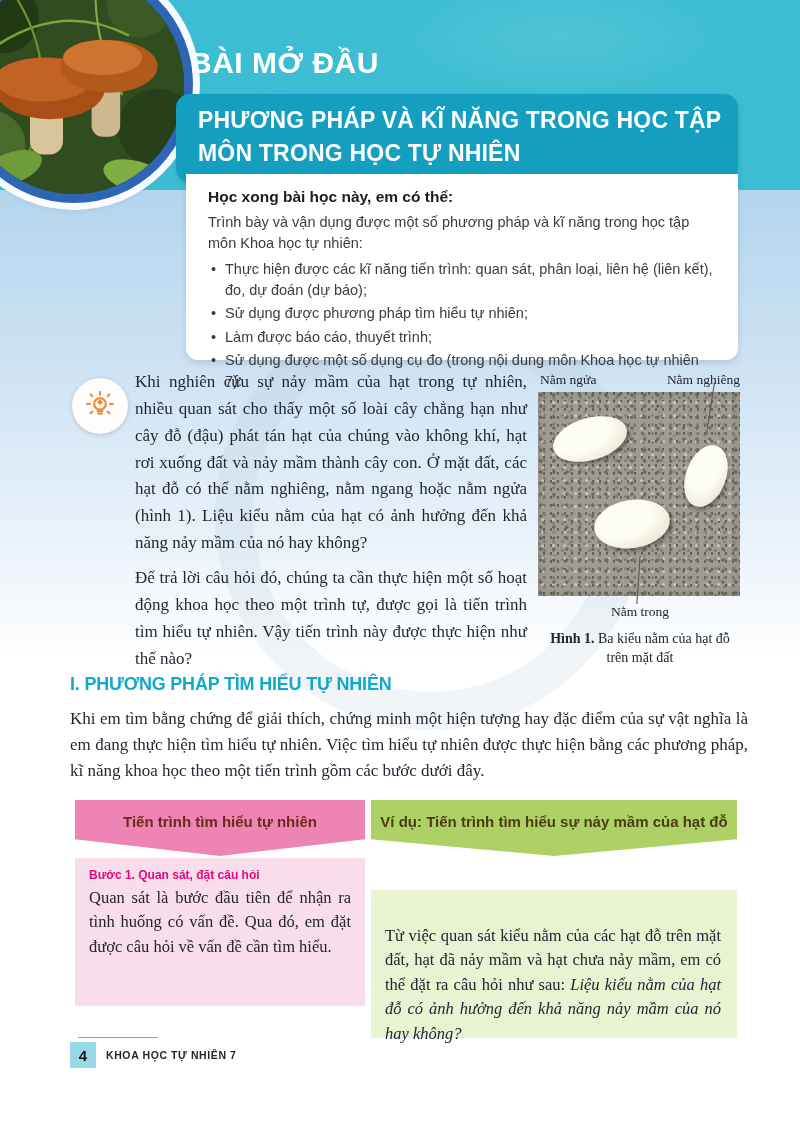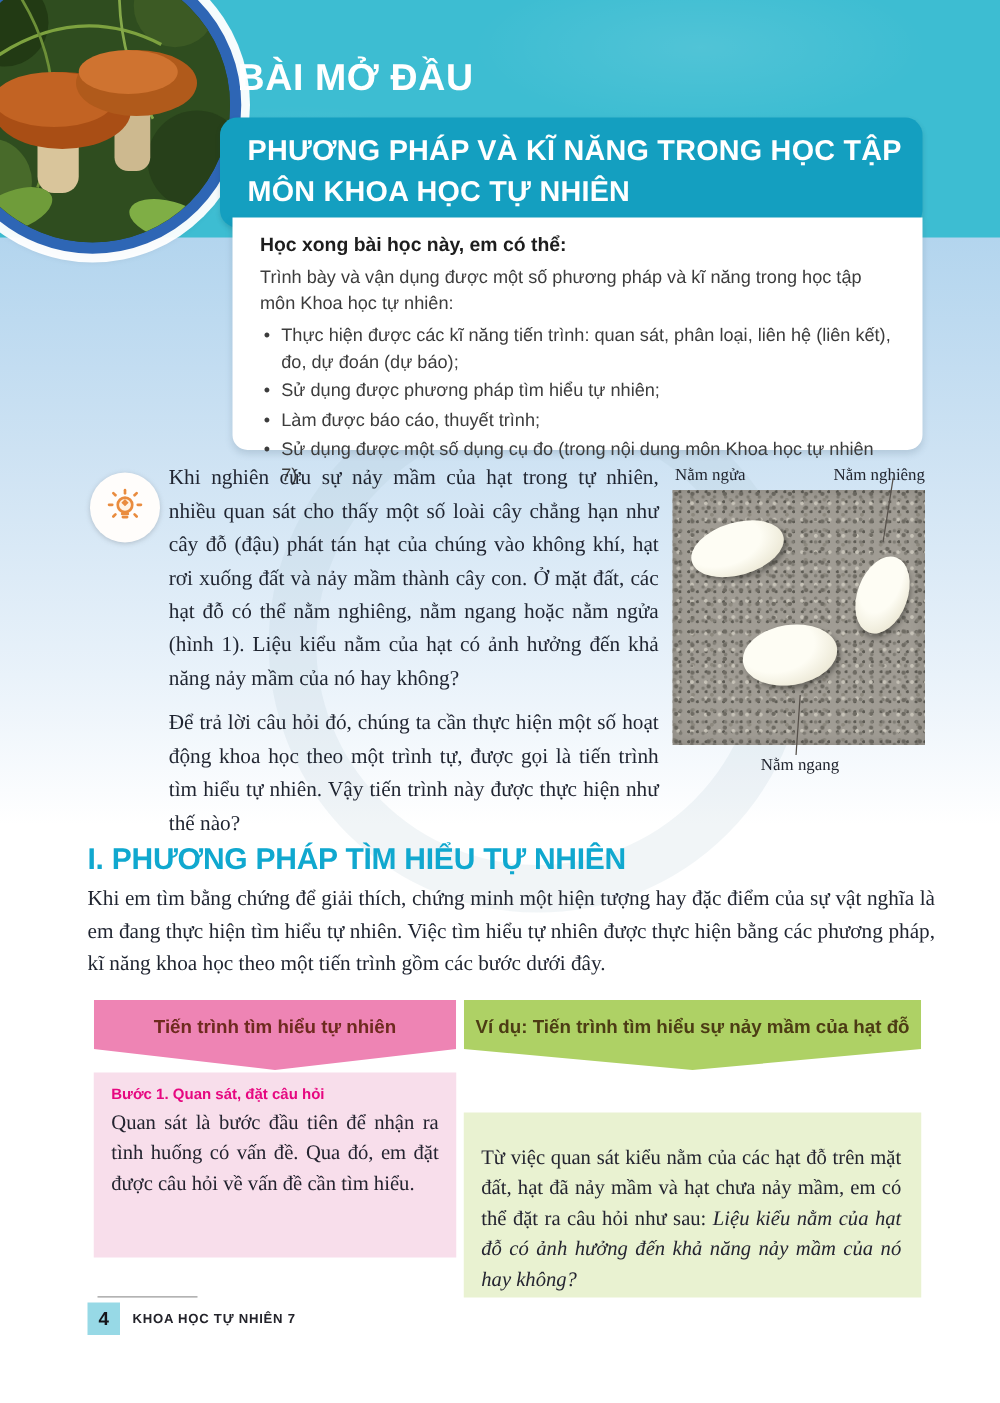--- a/index.html
+++ b/index.html
@@ -98,42 +98,42 @@
   .seed.ngang{ left:56px; top:108px; width:76px; height:48px; transform:rotate(-9deg); }
   .pointer{ position:absolute; width:1px; background:#55504a; }
   .ptr-nghieng{ left:172px; top:-10px; height:52px; transform:rotate(9deg); }
   .ptr-ngang{ left:100px; top:164px; height:48px; transform:rotate(4deg); }
   .fig-bottomlabel{ text-align:center; font-size:13.5px; margin-top:8px; }
   .fig-caption{ text-align:center; font-size:14px; line-height:1.35; margin-top:10px; }
   .fig-caption b{ font-weight:bold; }
   
   .section-heading{
     position:absolute; left:70px; top:674px;
-    font-size:24px; font-weight:bold; color:#10a8cf; letter-spacing:-.2px;
+    font-size:18px; font-weight:bold; color:#10a8cf; letter-spacing:-.2px;
   }
   .section-para{
     position:absolute; left:70px; top:706px; width:678px;
     font-family:"Liberation Serif", serif; font-size:17px; color:#1f2430;
     text-align:justify; line-height:1.52;
   }
   
   .process-table{ position:absolute; left:75px; top:800px; width:662px; display:flex; gap:6px; }
   .pt-col{ display:flex; flex-direction:column; }
   .pt-col.left{ width:290px; }
   .pt-col.right{ flex:1;gap:32px; }
   .banner{
     height:56px; display:flex; justify-content:center; padding-top:13px;
     font-size:15px; font-weight:bold; text-align:center;
     clip-path:polygon(0 0,100% 0,100% 70%,50% 100%,0 70%);
   }
   .banner.pink{ background:#ee84b4; color:#6e2a1e; }
   .banner.green{ background:#aed165; color:#4c3c14; }
   .cell{ margin-top:2px; height:148px; padding:8px 14px; }
   .cell.pink{ background:#f8deeb; }
-  .cell.green{ background:#e9f2d1; padding-top:24px; padding-right:16px; }
+  .cell.green{ background:#e9f2d1; padding-top:34px; padding-right:16px; }
   .step-title{ font-size:12px; font-weight:bold; color:#e60880; margin:2px 0 4px; }
   .cell-text{
     font-family:"Liberation Serif", serif; font-size:16.5px; color:#242430;
     text-align:justify; line-height:1.48;
   }
   .cell-text .it{ font-style:italic; }
   
   .footer-line{ position:absolute; left:78px; top:1037px; width:80px; height:1px; background:#9a9a9a; }
   .footer-pagebox{
     position:absolute; left:70px; top:1042px; width:26px; height:26px;
@@ -171,21 +171,21 @@
       <ellipse cx="63" cy="38" rx="18" ry="8" fill="#cf7330"></ellipse>
       <ellipse cx="22" cy="88" rx="14" ry="7" fill="#6f9c3a" transform="rotate(-20 22 88)"></ellipse>
       <ellipse cx="78" cy="92" rx="15" ry="7" fill="#7fae45" transform="rotate(15 78 92)"></ellipse>
     </svg>
   </div>
 
   <div class="lesson-label">BÀI MỞ ĐẦU</div>
 
   <div class="title-bar">
     <div class="tline">PHƯƠNG PHÁP VÀ KĨ NĂNG TRONG HỌC TẬP</div>
-    <div class="tline">MÔN KHOA HỌC TỰ NHIÊN</div>
+    <div class="tline">MÔN TRONG HỌC TỰ NHIÊN</div>
   </div>
 
   <div class="objectives">
     <div class="obj-heading">Học xong bài học này, em có thể:</div>
     <div class="obj-intro">Trình bày và vận dụng được một số phương pháp và kĩ năng trong học tập môn Khoa học tự nhiên:</div>
     <ul>
       <li>Thực hiện được các kĩ năng tiến trình: quan sát, phân loại, liên hệ (liên kết), đo, dự đoán (dự báo);</li>
       <li>Sử dụng được phương pháp tìm hiểu tự nhiên;</li>
       <li>Làm được báo cáo, thuyết trình;</li>
       <li>Sử dụng được một số dụng cụ đo (trong nội dung môn Khoa học tự nhiên 7).</li>
@@ -220,21 +220,24 @@
       <span>Nằm ngửa</span>
       <span>Nằm nghiêng</span>
     </div>
     <div class="fig-photo">
       <div class="pointer ptr-nghieng"></div>
       <div class="seed ngua"></div>
       <div class="seed nghieng"></div>
       <div class="seed ngang"></div>
       <div class="pointer ptr-ngang"></div>
     </div>
-    <div class="fig-bottomlabel">Nằm ngang</div>
+    <div class="fig-bottomlabel">Nằm trong</div>
+    <div class="fig-caption">
+      <b>Hình 1.</b><span> Ba kiểu nằm của hạt đỗ trên mặt đất</span>
+    </div>
   </div>
 
   <div class="section-heading">I. PHƯƠNG PHÁP TÌM HIỂU TỰ NHIÊN</div>
   <p class="section-para">Khi em tìm bằng chứng để giải thích, chứng minh một hiện tượng hay đặc điểm của sự vật nghĩa là em đang thực hiện tìm hiểu tự nhiên. Việc tìm hiểu tự nhiên được thực hiện bằng các phương pháp, kĩ năng khoa học theo một tiến trình gồm các bước dưới đây.</p>
 
   <div class="process-table">
     <div class="pt-col left">
       <div class="banner pink">Tiến trình tìm hiểu tự nhiên</div>
       <div class="cell pink">
         <div class="step-title">Bước 1. Quan sát, đặt câu hỏi</div>

